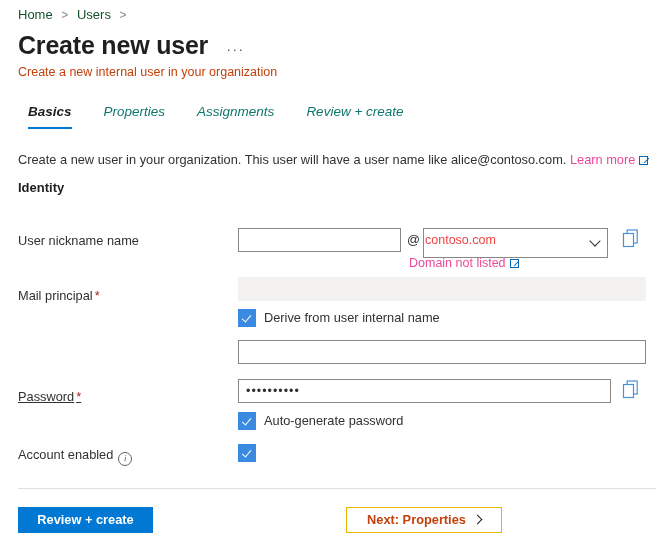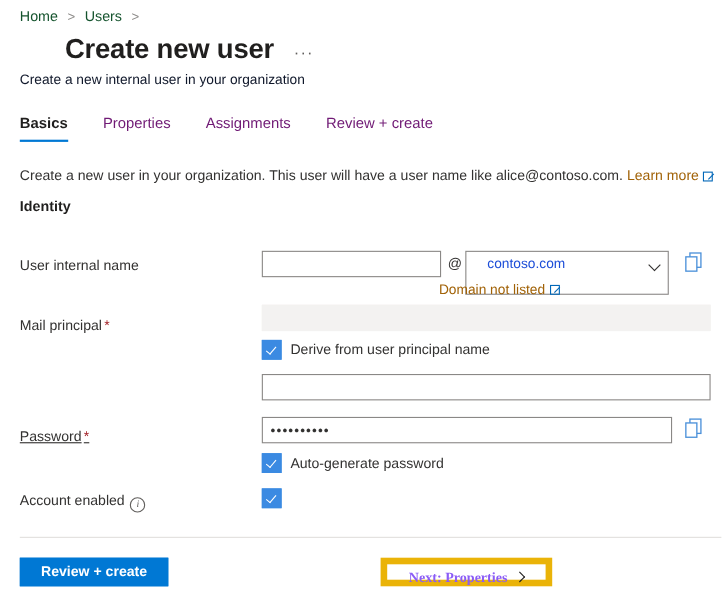--- a/index.html
+++ b/index.html
@@ -42,21 +42,20 @@
     font-size: 12px;
   }
 
   
   .title-row {
     position: absolute;
     left: 18px;
     top: 30px;
     display: flex;
     align-items: center;
-    margin-left: 41px;
   }
   .page-title {
     font-size: 25px;
     font-weight: bold;
     line-height: 30px;
     color: #201f1e;
     letter-spacing: -0.2px;
   }
   .ellipsis-menu {
     margin-left: 18px;
@@ -65,35 +64,36 @@
     line-height: 12px;
     letter-spacing: 1px;
     cursor: pointer;
     padding-top: 8px;
   }
   .subtitle {
     position: absolute;
     left: 18px;
     top: 64px;
     font-size: 12.5px;
-    color: #0f172a;
+    color: #c2410c;
     line-height: 16px;
   }
 
   
   .tabs {
     position: absolute;
-    left: 18px;
+    left: 28px;
     top: 103px;
     display: flex;
     align-items: flex-start;
+    font-style: italic;
   }
   .tab {
     font-size: 13.5px;
-    color: #701a75;
+    color: #0f766e;
     padding: 0 0 9px 0;
     margin-right: 32px;
     cursor: pointer;
     position: relative;
     line-height: 17px;
   }
   .tab.active {
     font-weight: bold;
     color: #201f1e;
   }
@@ -111,21 +111,21 @@
   .description {
     position: absolute;
     left: 18px;
     top: 151px;
     font-size: 12.8px;
     color: #323130;
     line-height: 17px;
     white-space: nowrap;
   }
   .link {
-    color: #a16207;
+    color: #ec4899;
     cursor: pointer;
   }
   .ext-icon {
     display: inline-block;
     width: 9px;
     height: 9px;
     border: 1.2px solid #0067b8;
     position: relative;
     margin-left: 4px;
     vertical-align: -1px;
@@ -205,25 +205,25 @@
     font-size: 12.8px;
     color: #323130;
     line-height: 24px;
   }
 
   .dropdown {
     position: absolute;
     box-sizing: border-box;
     border: 1px solid #8a8886;
     background: #ffffff;
-    height: 40px;
+    height: 30px;
     font-size: 12.5px;
-    color: #1d4ed8;
+    color: #ef4444;
     line-height: 22px;
-    padding: 0 19px;
+    padding: 0 1px;
     cursor: pointer;
   }
   .chev {
     position: absolute;
     right: 8px;
     top: 8px;
     width: 8px;
     height: 8px;
     border-right: 1.3px solid #323130;
     border-bottom: 1.3px solid #323130;
@@ -298,23 +298,22 @@
   }
   .btn-disabled {
     background: #f3f2f1;
     color: #a19f9d;
     border: 1px solid #f3f2f1;
     cursor: default;
     font-weight: normal;
   }
   .btn-default {
     background: #ffffff;
-    color: #8b5cf6;
-    border: 6px solid #eab308;
-    font-family: Liberation Serif, serif;
+    color: #c2410c;
+    border: 1px solid #eab308;
   }
   .arrow-l {
     display: inline-block;
     width: 6px;
     height: 6px;
     border-left: 1.4px solid #a19f9d;
     border-bottom: 1.4px solid #a19f9d;
     transform: rotate(45deg);
     vertical-align: 1px;
     margin-right: 7px;
@@ -362,44 +361,44 @@
   </div>
 
   <div class="description">
     <span>Create a new user in your organization. This user will have a user name like alice@contoso.com.</span>
     <span class="link">Learn more</span><span class="ext-icon"></span>
   </div>
 
   <div class="section-heading">Identity</div>
 
   <div class="row-label" style="top:232px;">
-    <span>User internal name</span>
+    <span>User nickname name</span>
   </div>
   <input class="txtbox" style="left: 238px; top: 228px; width: 163px;" type="text" value="">
   <div class="at-sign" style="left:407px; top:228px;">@</div>
   <div class="dropdown" style="left:423px; top:228px; width:185px;">
     <span>contoso.com</span>
     <span class="chev"></span>
   </div>
   <div class="copy-icon" style="left:622px; top:229px;">
     <svg width="18" height="20" viewBox="0 0 18 20" xmlns="http://www.w3.org/2000/svg">
       <rect x="5.2" y="1" width="10" height="13" fill="#ffffff" stroke="#4a90d9" stroke-width="1.2"></rect>
       <rect x="1.5" y="4.5" width="10" height="13" fill="#ffffff" stroke="#4a90d9" stroke-width="1.2"></rect>
     </svg>
   </div>
-  <div class="dom-link" style="left:399px; top:255px;">
+  <div class="dom-link" style="left:409px; top:255px;">
     <span class="link">Domain not listed</span><span class="ext-icon"></span>
   </div>
 
   <div class="row-label" style="top:287px;">
     <span>Mail principal</span><span class="req">*</span>
   </div>
   <input class="txtbox disabled" style="left: 238px; top: 277px; width: 408px;" type="text" disabled="" value="">
   <div class="chk" style="left:238px; top:309px;"></div>
-  <div class="chk-label" style="left:264px; top:309px;">Derive from user principal name</div>
+  <div class="chk-label" style="left:264px; top:309px;">Derive from user internal name</div>
 
   <input class="txtbox" style="left: 238px; top: 340px; width: 408px;" type="text" value="">
 
   <div class="row-label" style="top:388px;text-decoration:underline;">
     <span>Password</span><span class="req">*</span>
   </div>
   <input class="txtbox" style="left: 238px; top: 379px; width: 373px; letter-spacing: 1px;" type="text" value="••••••••••">
   <div class="copy-icon" style="left:622px; top:380px;">
     <svg width="18" height="20" viewBox="0 0 18 20" xmlns="http://www.w3.org/2000/svg">
       <rect x="5.2" y="1" width="10" height="13" fill="#ffffff" stroke="#4a90d9" stroke-width="1.2"></rect>

